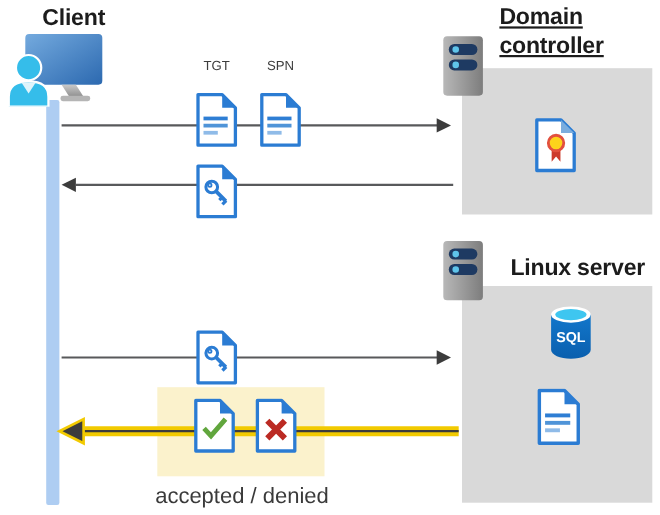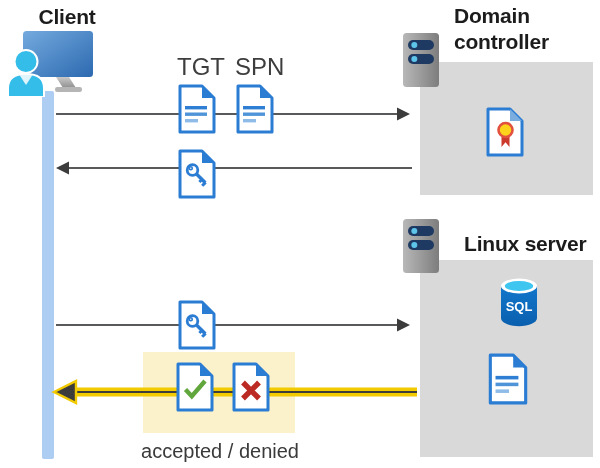--- a/index.html
+++ b/index.html
@@ -5,21 +5,21 @@
   html,body { margin:0; padding:0; background:#fff; }
   .stage {
     position:relative; width:600px; height:468px; background:#ffffff;
     font-family:"Liberation Sans", sans-serif; overflow:hidden;
   }
   .abs { position:absolute; }
   .heading {
     font-weight:bold; font-size:21px; line-height:1.24; color:#1c1c1c;
     letter-spacing:-0.2px;
   }
-  .small-label { font-size:24px; color:#3d3d3d; text-align:center; }
+  .small-label { font-size:12px; color:#3d3d3d; text-align:center; }
   .caption { font-size:20px; color:#333333; text-align:center; }
   .graybox { background:#d9d9d9; }
   .highlight { background:#fbf2cc; }
   .lifeline { background:#aecdf2; border-radius:2px; }
   svg { display:block; }
 </style>
 </head>
 <body>
 
 <div class="stage">
@@ -123,21 +123,21 @@
   <div class="abs heading" style="left:26px; top:4px; width:82px; text-align:center;">Client</div>
   <svg class="abs" style="left:6px; top:27px;" width="92" height="70" viewBox="0 0 92 70">
     <rect x="17" y="4" width="70" height="46" rx="3.5" fill="url(#gradMonitor)"></rect>
     <polygon points="50,50 63,50 70,61 57,61" fill="url(#gradStand)"></polygon>
     <rect x="49" y="60" width="27" height="5" rx="2.2" fill="#b5b5b5"></rect>
     <path d="M2,70 V61 Q2,47 20,47 Q38,47 38,61 V70 Z" fill="#35bdea" stroke="#ffffff" stroke-width="2"></path>
     <path d="M13.5,48 L20,58 L26.5,48 Z" fill="#dff4fb"></path>
     <circle cx="20" cy="34.5" r="11.5" fill="#35bdea" stroke="#ffffff" stroke-width="2"></circle>
   </svg>
 
-  <div class="abs heading" style="left:454px; top:3px; width:126px;">Domain controller</div>
+  <div class="abs heading" style="left:454px; top:3px; width:126px;text-decoration:underline;">Domain controller</div>
   <svg class="abs" style="left:402px; top:32px;" width="38" height="56">
       <use href="#sym-server" width="38" height="56"></use>
     </svg>
   <svg class="abs" style="left:485px; top:106px;" width="40" height="52">
       <use href="#sym-doc-cert" width="40" height="52"></use>
     </svg>
 
   <div class="abs heading" style="left:464px; top:231px; width:140px;">Linux server</div>
   <svg class="abs" style="left:402px; top:218px;" width="38" height="56">
       <use href="#sym-server" width="38" height="56"></use>

